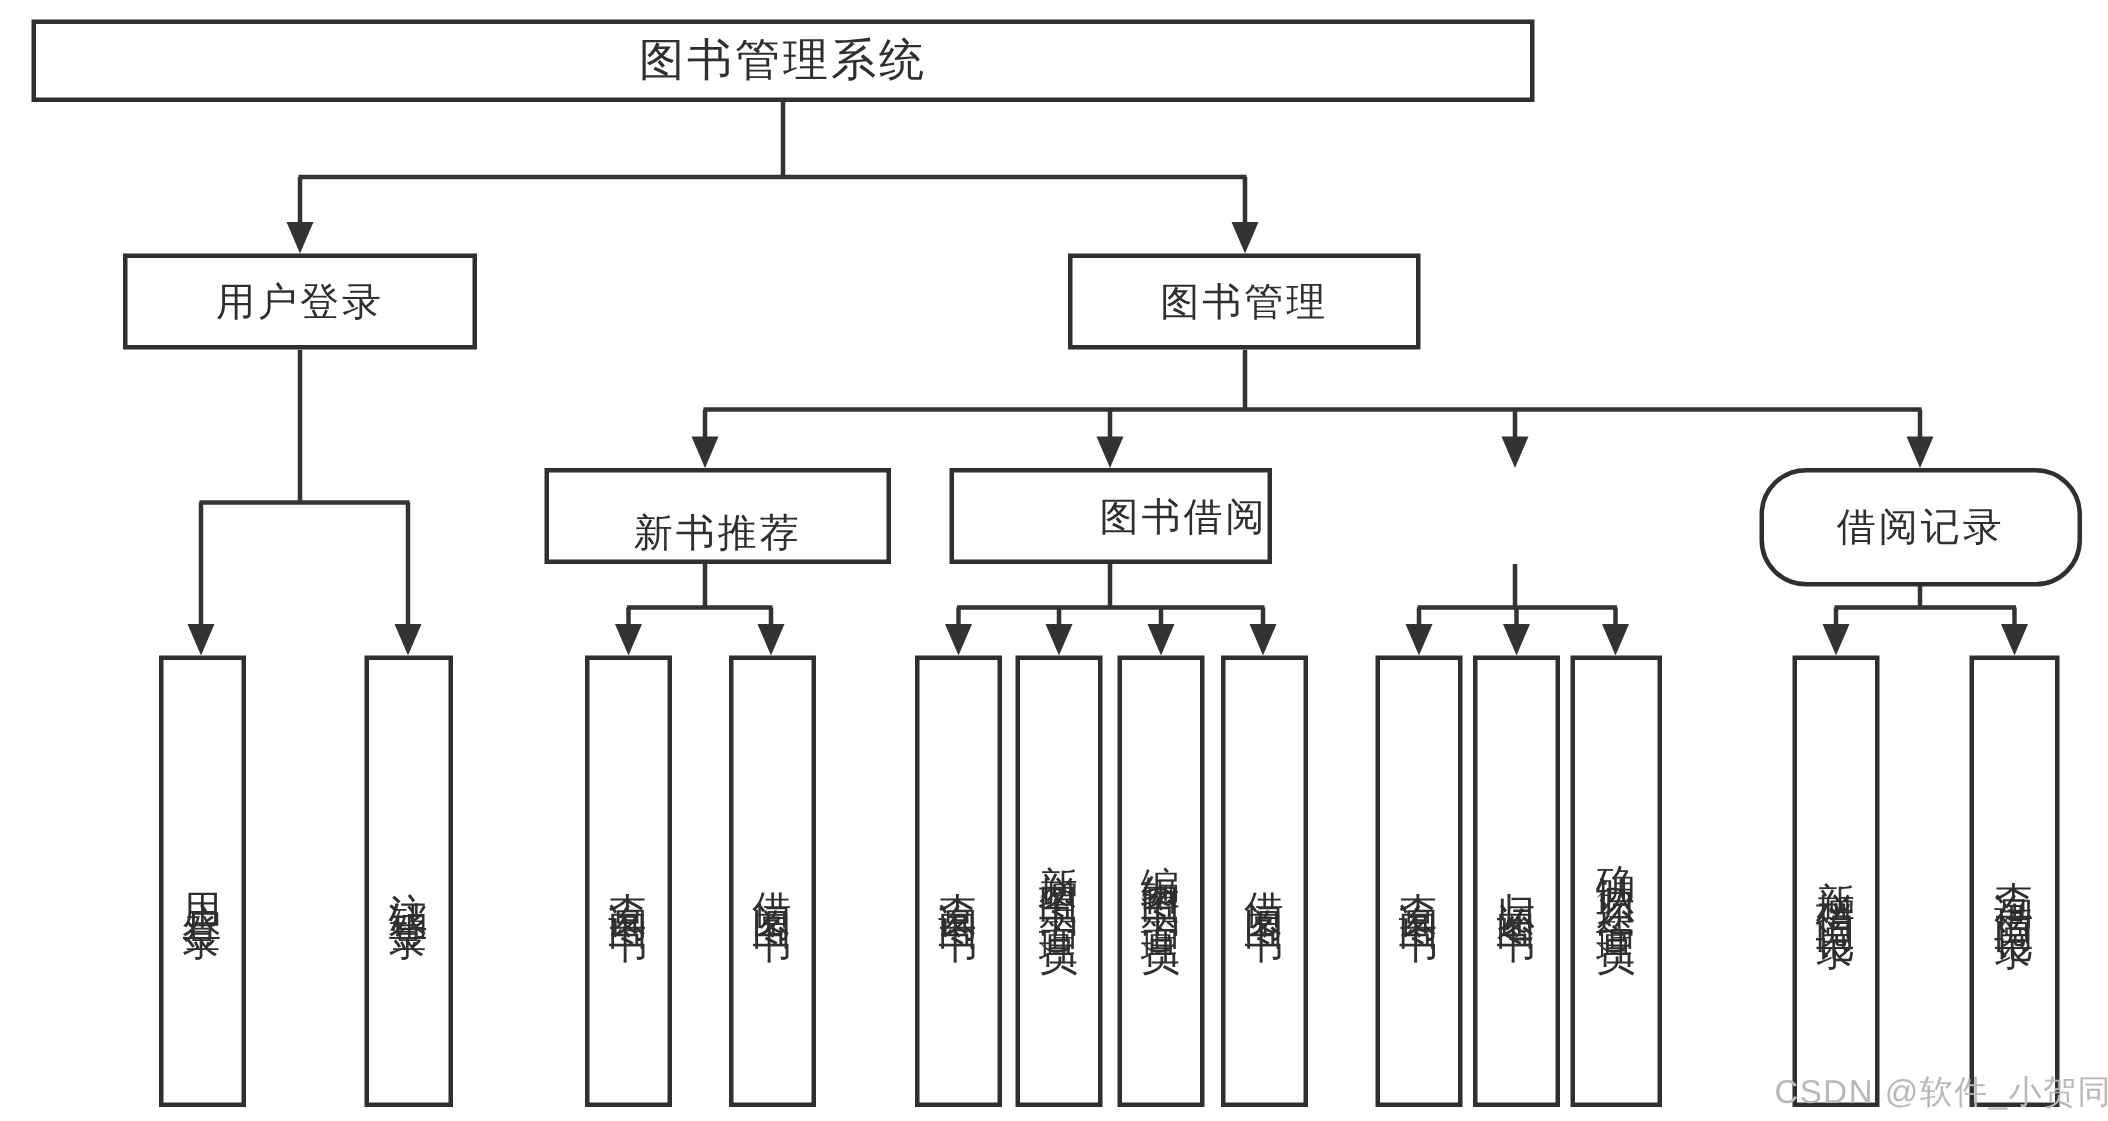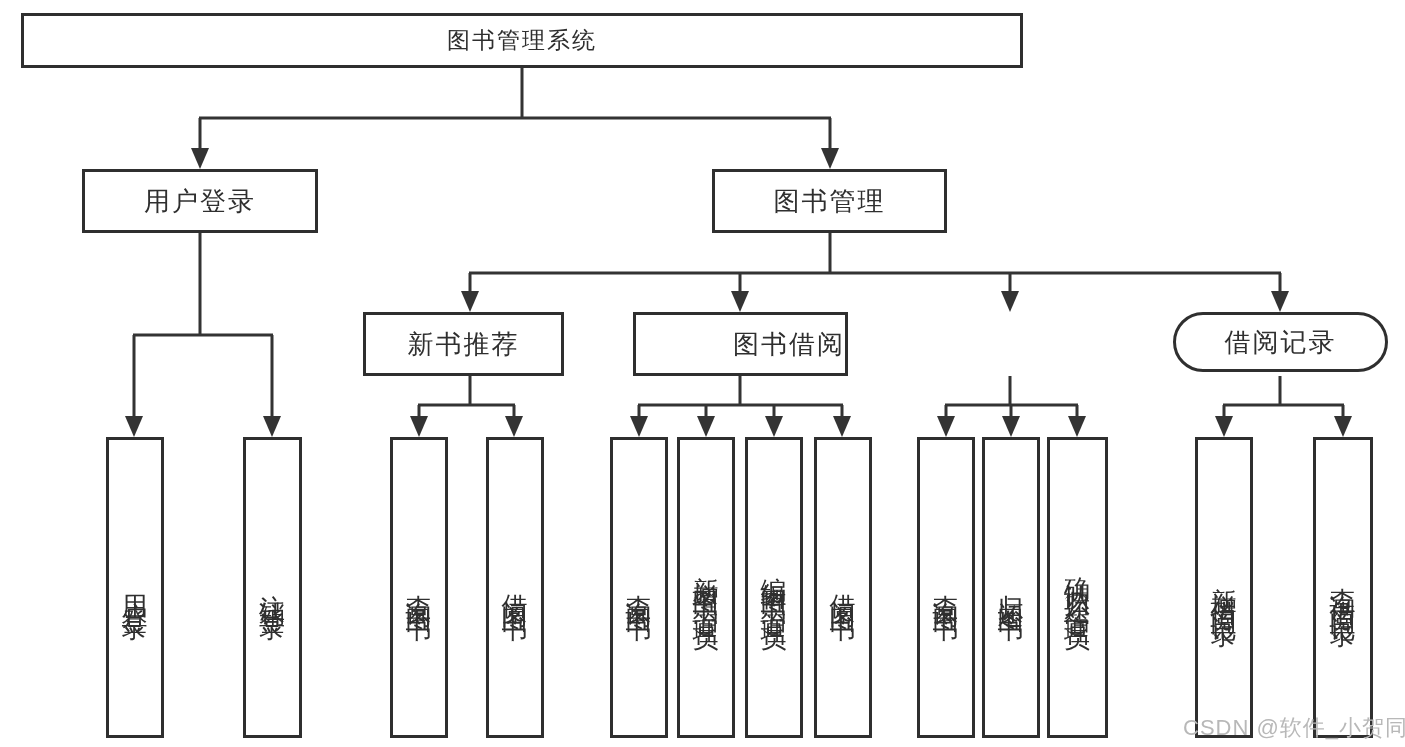--- a/index.html
+++ b/index.html
@@ -23,21 +23,21 @@
     font-size:26px;
     letter-spacing:2px;
     white-space:nowrap;
   }
   .v .lbl{
     writing-mode:vertical-rl;
     text-orientation:mixed;
     letter-spacing:7px;
     line-height:1;
   }
-  .root-box .lbl{font-size:23px;}
+  .root-box .lbl{font-size:30px;}
   #watermark{
     position:absolute;
     left:1183px;top:713px;
     font-size:22px;
     color:#b8b8b8;
     letter-spacing:1px;
     white-space:nowrap;
   }
 </style>
 </head>
@@ -92,27 +92,27 @@
     <span class="lbl">图书管理系统</span>
   </div>
 
   <div class="box" style="left:82px;top:169px;width:236px;height:64px;">
     <span class="lbl">用户登录</span>
   </div>
   <div class="box" style="left:712px;top:169px;width:235px;height:64px;">
     <span class="lbl">图书管理</span>
   </div>
 
-  <div class="box" style="left:363px;top:312px;width:201px;height:64px;">
+  <div class="box" style="left:363px;top:312px;width:231px;height:64px;align-items:flex-end;">
     <span class="lbl">新书推荐</span>
   </div>
   <div class="box" style="left:633px;top:312px;width:215px;height:64px;justify-content:flex-end;">
     <span class="lbl">图书借阅</span>
   </div>
-  <div class="box" style="left:1173px;top:312px;width:215px;height:60px;border-radius:31px;">
+  <div class="box" style="left:1173px;top:312px;width:215px;height:79px;border-radius:31px;">
     <span class="lbl">借阅记录</span>
   </div>
 
   <div class="box v" style="left:106px;top:437px;width:58px;height:301px;">
     <span class="lbl">用户登录</span>
   </div>
   <div class="box v" style="left:243px;top:437px;width:59px;height:301px;">
     <span class="lbl">注销登录</span>
   </div>
 

